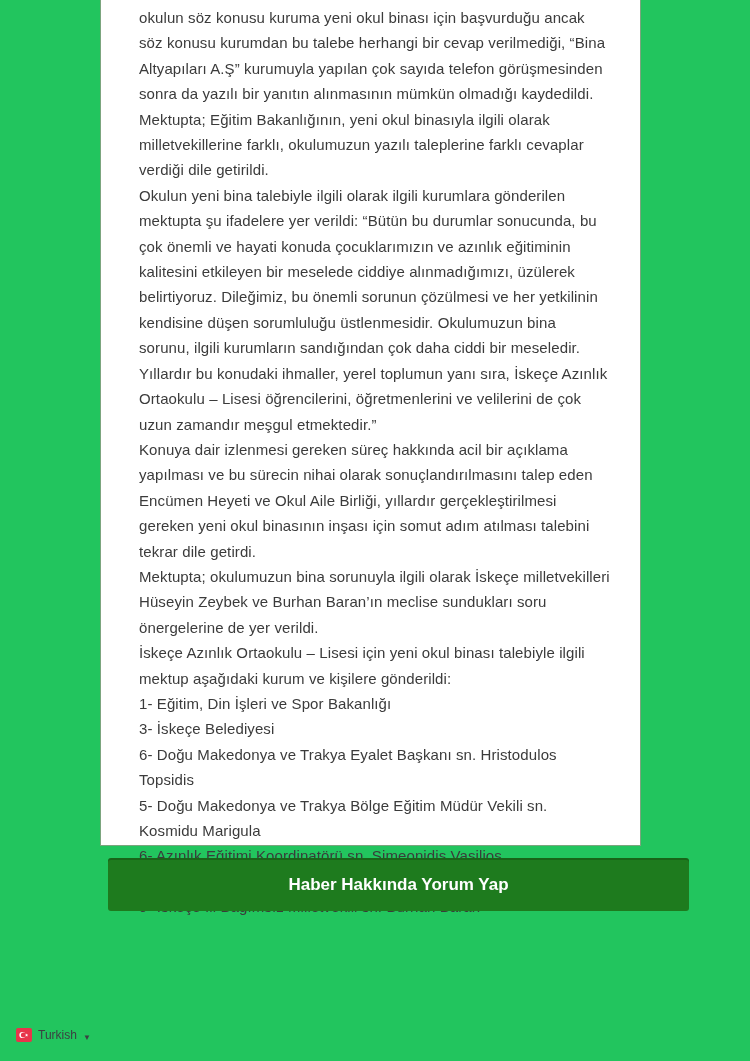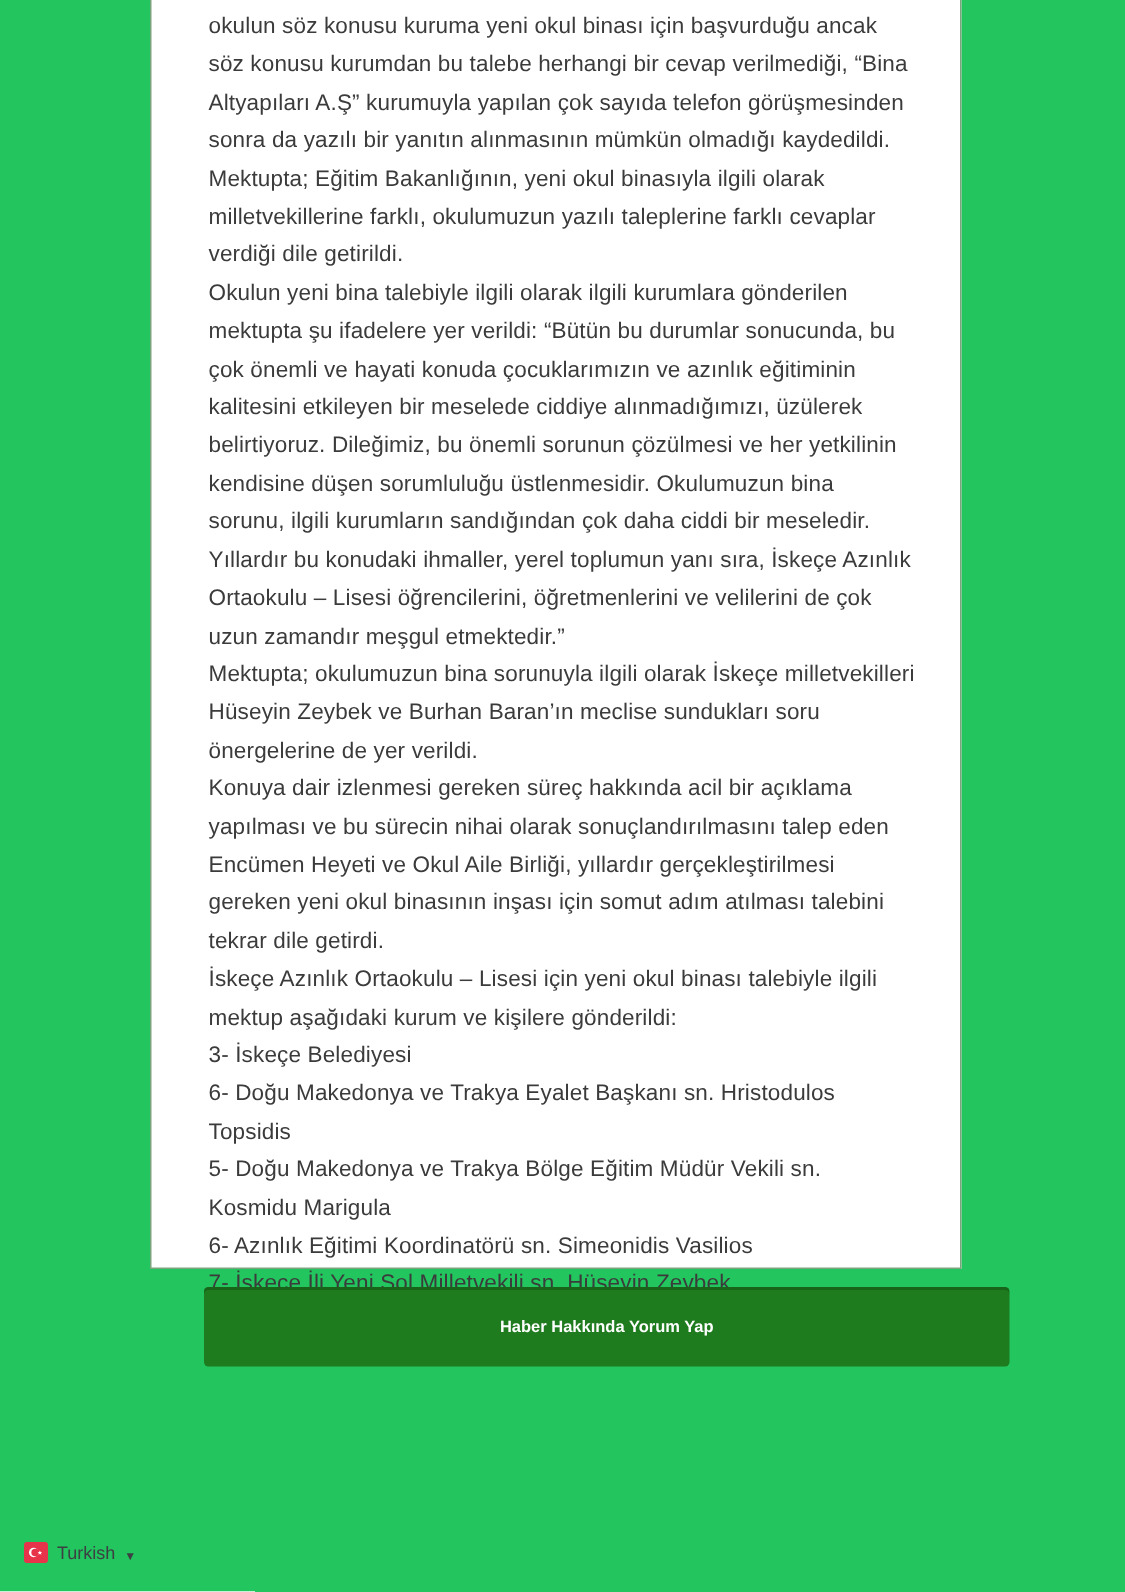--- a/index.html
+++ b/index.html
@@ -31,33 +31,32 @@
     margin: 0;
     font-size: 15px;
     line-height: 25.4px;
     color: var(--text, #3b3b3b);
     letter-spacing: 0.1px;
   }
   .comment-btn {
     position: absolute;
     left: 108px;
     top: 858px;
-    width: 537px;
+    width: 581px;
     height: 53px;
     background: var(--button-green, #1e7b1e);
     border: none;
     border-radius: 3px;
     box-shadow: inset 0 2px 0 rgba(0,0,0,0.18);
     color: #ffffff;
     font-family: "Liberation Sans", sans-serif;
-    font-size: 11px;
+    font-size: 17px;
     font-weight: bold;
     text-align: center;
     cursor: pointer;
-    margin-left: 28px;
   }
   .lang-selector {
     position: absolute;
     left: 16px;
     top: 1028px;
     display: flex;
     align-items: flex-end;
     gap: 6px;
     cursor: pointer;
     user-select: none;
@@ -79,23 +78,24 @@
   }
 </style>
 </head>
 <body>
 
 <div class="page">
 
   <div class="article-box">
     <p>okulun söz konusu kuruma yeni okul binası için başvurduğu ancak söz konusu kurumdan bu talebe herhangi bir cevap verilmediği, “Bina Altyapıları A.Ş” kurumuyla yapılan çok sayıda telefon görüşmesinden sonra da yazılı bir yanıtın alınmasının mümkün olmadığı kaydedildi. Mektupta; Eğitim Bakanlığının, yeni okul binasıyla ilgili olarak milletvekillerine farklı, okulumuzun yazılı taleplerine farklı cevaplar verdiği dile getirildi.</p>
     <p>Okulun yeni bina talebiyle ilgili olarak ilgili kurumlara gönderilen mektupta şu ifadelere yer verildi: “Bütün bu durumlar sonucunda, bu çok önemli ve hayati konuda çocuklarımızın ve azınlık eğitiminin kalitesini etkileyen bir meselede ciddiye alınmadığımızı, üzülerek belirtiyoruz. Dileğimiz, bu önemli sorunun çözülmesi ve her yetkilinin kendisine düşen sorumluluğu üstlenmesidir. Okulumuzun bina sorunu, ilgili kurumların sandığından çok daha ciddi bir meseledir. Yıllardır bu konudaki ihmaller, yerel toplumun yanı sıra, İskeçe Azınlık Ortaokulu – Lisesi öğrencilerini, öğretmenlerini ve velilerini de çok uzun zamandır meşgul etmektedir.”</p>
+    <p>Konuya dair izlenmesi gereken süreç hakkında acil bir açıklama yapılması ve bu sürecin nihai olarak sonuçlandırılmasını talep eden Encümen Heyeti ve Okul Aile Birliği, yıllardır gerçekleştirilmesi gereken yeni okul binasının inşası için somut adım atılması talebini tekrar dile getirdi.</p>
     <p>Mektupta; okulumuzun bina sorunuyla ilgili olarak İskeçe milletvekilleri Hüseyin Zeybek ve Burhan Baran’ın meclise sundukları soru önergelerine de yer verildi.</p>
-    <p>Konuya dair izlenmesi gereken süreç hakkında acil bir açıklama yapılması ve bu sürecin nihai olarak sonuçlandırılmasını talep eden Encümen Heyeti ve Okul Aile Birliği, yıllardır gerçekleştirilmesi gereken yeni okul binasının inşası için somut adım atılması talebini tekrar dile getirdi.</p>
     <p>İskeçe Azınlık Ortaokulu – Lisesi için yeni okul binası talebiyle ilgili mektup aşağıdaki kurum ve kişilere gönderildi:</p>
+    <p>1- Eğitim, Din İşleri ve Spor Bakanlığı</p>
     <p>3- İskeçe Belediyesi</p>
     <p>6- Doğu Makedonya ve Trakya Eyalet Başkanı sn. Hristodulos Topsidis</p>
     <p>5- Doğu Makedonya ve Trakya Bölge Eğitim Müdür Vekili sn. Kosmidu Marigula</p>
     <p>6- Azınlık Eğitimi Koordinatörü sn. Simeonidis Vasilios</p>
     <p>7- İskeçe İli Yeni Sol Milletvekili sn. Hüseyin Zeybek</p>
     <p>9- İskeçe İli Bağımsız Milletvekili sn. Burhan Baran</p>
   </div>
 
   <button class="comment-btn">Haber Hakkında Yorum Yap</button>
 

